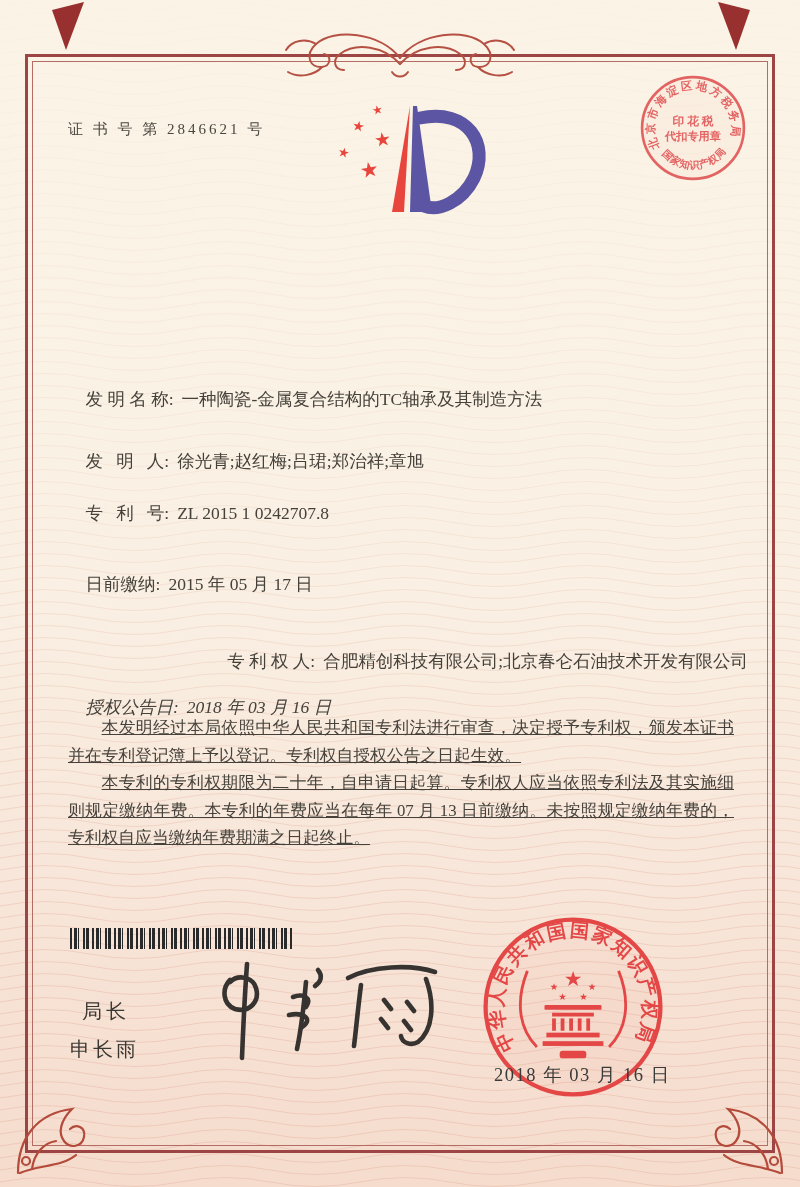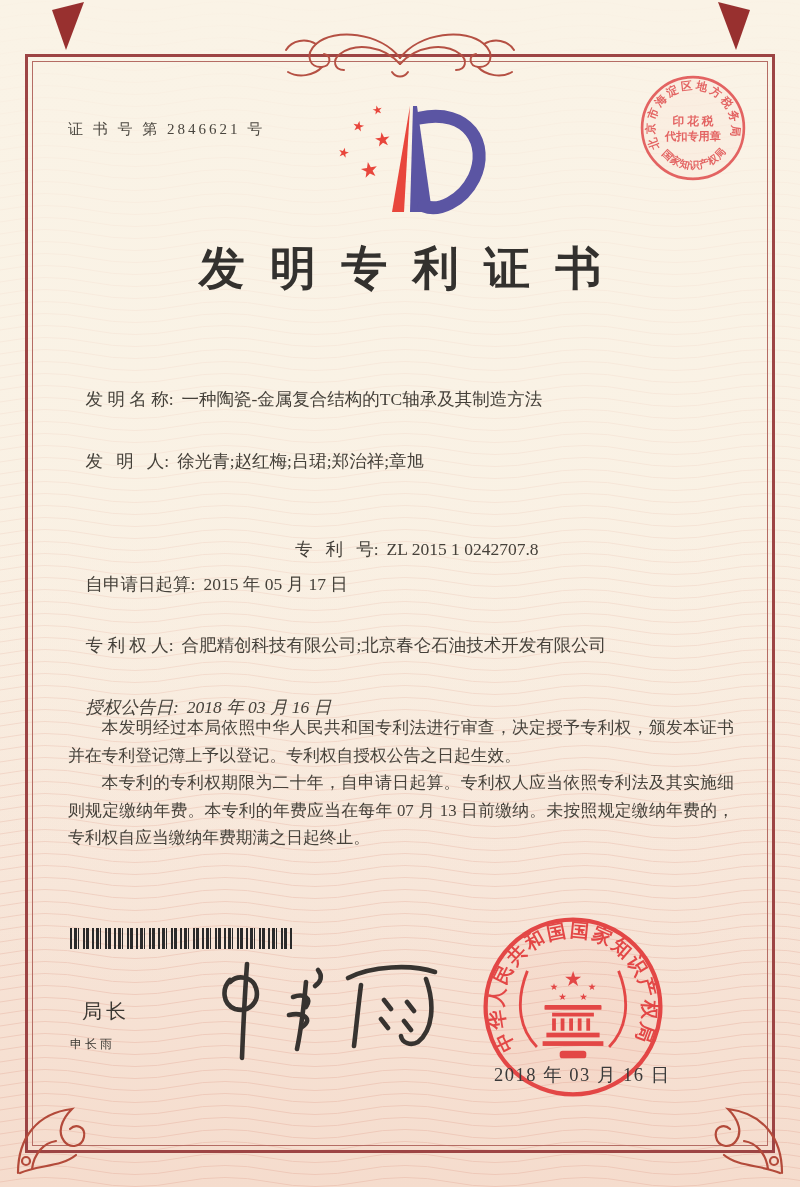--- a/index.html
+++ b/index.html
@@ -18,27 +18,27 @@
   .cert-no{position:absolute;left:68px;top:120px;font-size:15px;letter-spacing:3px;color:#4a463f;z-index:4;white-space:pre;}
   .logo{position:absolute;left:332px;top:94px;width:160px;height:132px;z-index:4;}
   .logo .star{position:absolute;color:#e8463c;line-height:1;}
   .title{position:absolute;left:0;right:0;top:238px;text-align:center;font-size:46px;font-weight:600;
          letter-spacing:.55em;text-indent:.55em;color:#33312e;z-index:4;}
   
   .field{position:absolute;left:68px;width:680px;font-size:17.5px;color:#45413a;z-index:4;white-space:pre;}
   .field .lbl{margin-right:8px;}
   
   .body-text{position:absolute;left:68px;top:714px;width:666px;z-index:4;}
-  .body-text p{margin:0;font-size:16.8px;line-height:27.5px;text-align:justify;text-indent:2em;color:#46423b;}
+  .body-text p{margin:0;font-size:16.8px;line-height:27.5px;text-align:justify;text-indent:2em;color:#46423b;text-decoration:underline;}
   
   .barcode{position:absolute;left:70px;top:928px;width:222px;height:21px;z-index:4;
      background:repeating-linear-gradient(90deg,#2a2a2a 0 2px,transparent 2px 4px,#2a2a2a 4px 7px,transparent 7px 8px,#2a2a2a 8px 9px,transparent 9px 13px,#2a2a2a 13px 15px,transparent 15px 16px,#2a2a2a 16px 19px,transparent 19px 22px);}
   
   .director-title{position:absolute;left:82px;top:998px;font-size:20px;letter-spacing:4px;color:#3b3833;z-index:4;}
-  .director-name{position:absolute;left:70px;top:1036px;font-size:12px;letter-spacing:3px;color:#3b3833;z-index:4;text-align:center;}
+  .director-name{position:absolute;left:70px;top:1036px;font-size:20px;letter-spacing:3px;color:#3b3833;z-index:4;text-align:center;}
   .signature{position:absolute;left:185px;top:952px;z-index:5;}
   
   .main-seal{position:absolute;left:478px;top:912px;z-index:5;opacity:.93;}
   .tax-stamp{position:absolute;left:637px;top:72px;z-index:5;opacity:.88;}
   .issue-date{position:absolute;left:494px;top:1062px;font-size:18.5px;letter-spacing:1.5px;color:#3a3a3a;z-index:6;white-space:pre;}
   .ornament{z-index:3;pointer-events:none;}
 </style>
 </head>
 <body>
 
@@ -100,35 +100,34 @@
       <polygon points="81,12 85,12 100,118 78,118" fill="#5b55a3"></polygon>
       <path d="M88,24 C136,14 158,50 142,84 C130,108 106,118 92,112" fill="none" stroke="#5b55a3" stroke-width="13" stroke-linecap="round"></path>
     </svg>
     <span class="star" style="left:40px;top:10px;font-size:12px;transform:rotate(-12deg);">★</span>
     <span class="star" style="left:20px;top:26px;font-size:14px;transform:rotate(10deg);">★</span>
     <span class="star" style="left:42px;top:36px;font-size:19px;transform:rotate(-8deg);">★</span>
     <span class="star" style="left:6px;top:52px;font-size:13px;transform:rotate(14deg);">★</span>
     <span class="star" style="left:28px;top:66px;font-size:21px;transform:rotate(-10deg);">★</span>
   </div>
 
-  <div class="title">发明专利证书</div>
 
   <div class="field" style="top:366px;">
     <span class="lbl">发 明 名 称:</span><span>一种陶瓷-金属复合结构的TC轴承及其制造方法</span>
   </div>
   <div class="field" style="top:428px;">
     <span class="lbl">发   明   人:</span><span>徐光青;赵红梅;吕珺;郑治祥;章旭</span>
   </div>
-  <div class="field" style="top:516px;text-align:center;">
+  <div class="field" style="top:480px;">
     <span class="lbl">专   利   号:</span><span>ZL 2015 1 0242707.8</span>
   </div>
   <div class="field" style="top:551px;">
-    <span class="lbl">自申请日起算:</span><span>2015 年 05 月 17 日</span>
-  </div>
-  <div class="field" style="top:612px;">
+    <span class="lbl">日前缴纳:</span><span>2015 年 05 月 17 日</span>
+  </div>
+  <div class="field" style="top:628px;text-align:right;">
     <span class="lbl">专 利 权 人:</span><span>合肥精创科技有限公司;北京春仑石油技术开发有限公司</span>
   </div>
   <div class="field" style="top:674px;font-style:italic;">
     <span class="lbl">授权公告日:</span><span>2018 年 03 月 16 日</span>
   </div>
 
   <div class="body-text">
     <p>本发明经过本局依照中华人民共和国专利法进行审查，决定授予专利权，颁发本证书并在专利登记簿上予以登记。专利权自授权公告之日起生效。</p>
     <p>本专利的专利权期限为二十年，自申请日起算。专利权人应当依照专利法及其实施细则规定缴纳年费。本专利的年费应当在每年 07 月 13 日前缴纳。未按照规定缴纳年费的，专利权自应当缴纳年费期满之日起终止。</p>
   </div>

